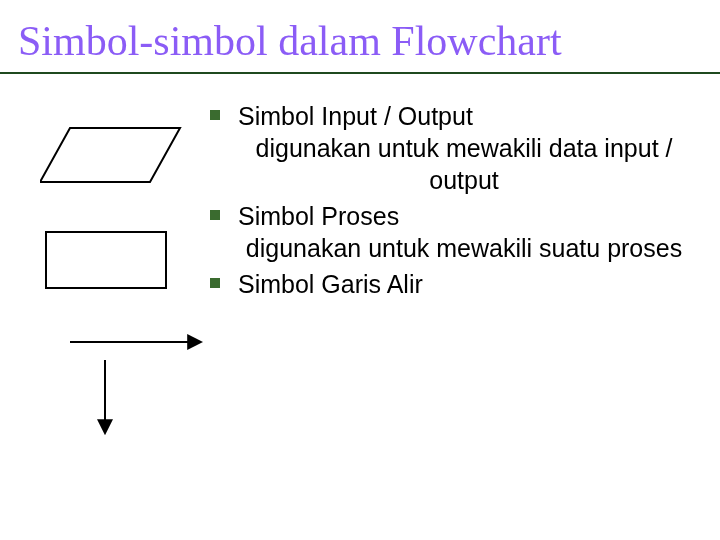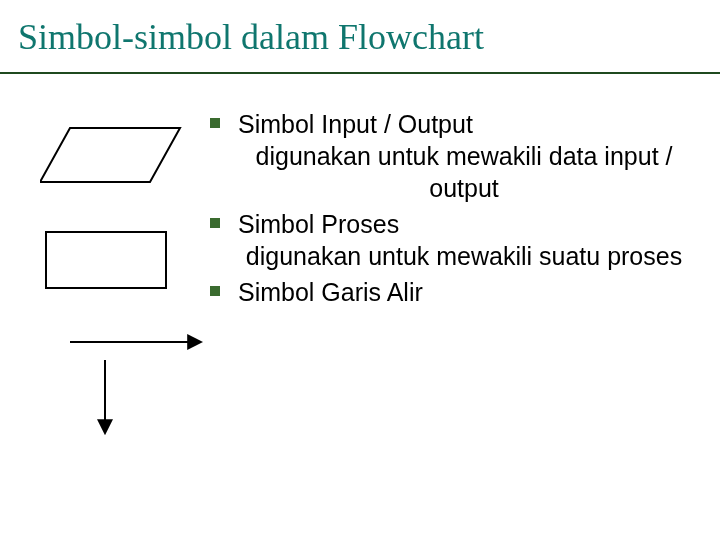--- a/index.html
+++ b/index.html
@@ -14,43 +14,43 @@
   .slide {
     position: relative;
     width: 720px;
     height: 540px;
     box-sizing: border-box;
   }
   .title {
     position: absolute;
     left: 18px;
     top: 18px;
-    font-size: 36px;
-    color: #0f766e;
+    font-size: 42px;
+    color: #8b5cf6;
     line-height: 1.1;
   }
   .title-rule {
     position: absolute;
     left: 0;
     top: 72px;
     width: 720px;
     height: 0;
     border-top: 2px solid #1f4a1f;
   }
   .shapes {
     position: absolute;
     left: 40px;
     top: 120px;
     width: 160px;
   }
   .shapes svg { display: block; }
   .content {
     position: absolute;
     left: 210px;
-    top: 108px;
+    top: 100px;
     width: 480px;
     font-family: Arial, Helvetica, sans-serif;
     font-size: 25px;
     line-height: 1.28;
   }
   .item {
     position: relative;
     padding-left: 28px;
     margin-bottom: 4px;
   }

